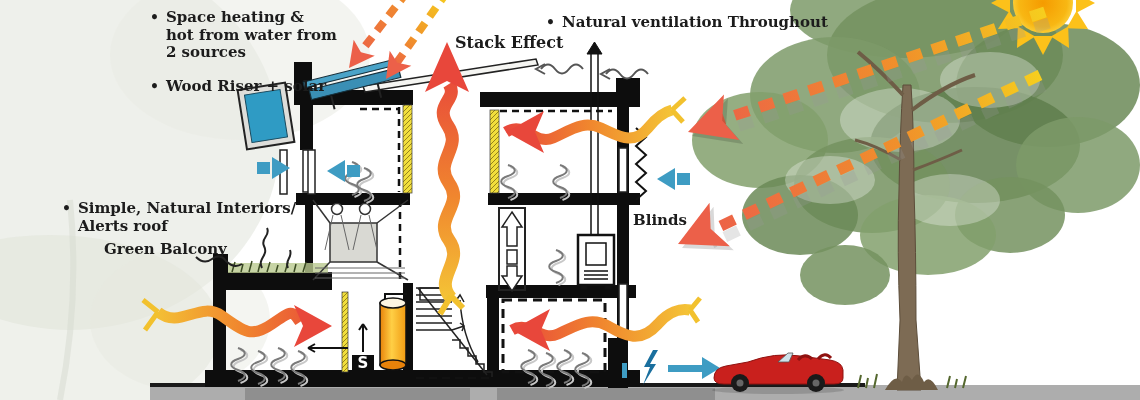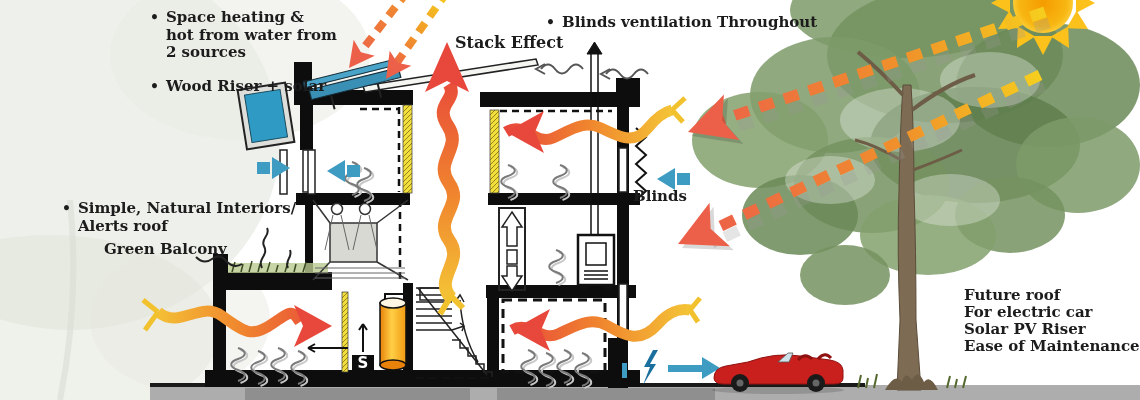--- a/index.html
+++ b/index.html
@@ -9,21 +9,21 @@
   .lbl{position:absolute;font-weight:700;color:#1c1c1c;font-size:15px;line-height:1.15;
        white-space:pre-line;z-index:5;}
   .b-item{display:flex;gap:7px;}
   .bullet{font-size:14px;line-height:1.15;}
   #lbl-heating{left:150px;top:-8px;}
   #lbl-vent{left:546px;top:-3px;}
   #lbl-fhw{left:159px;top:85px;}
   #lbl-interiors{left:62px;top:183px;}
   #lbl-balcony{left:104px;top:241px;}
   #lbl-stack{left:455px;top:34px;font-size:16px;}
-  #lbl-blinds{left:633px;top:188px;text-align:right;}
+  #lbl-blinds{left:633px;top:212px;text-align:right;}
   #lbl-future{left:964px;top:287px;line-height:17px;}
   #lbl-sbox{left:352px;top:355px;width:22px;text-align:center;color:#ffffff;
             font-family:"DejaVu Sans",sans-serif;font-size:15px;z-index:6;}
 </style>
 </head>
 <body>
 
 <div class="canvas">
 
 <svg class="scene" width="1140" height="400" viewBox="0 0 1140 400">
@@ -391,35 +391,31 @@
   </div>
   <div class="b-item">
     <span class="bullet">•</span>
     <span>Wood Riser + solar</span>
   </div>
 </div>
 
 <div class="lbl" id="lbl-vent">
   <div class="b-item">
     <span class="bullet">•</span>
-    <span>Blinds ventilation Throughout</span>
+    <span>Natural ventilation Throughout</span>
   </div>
 </div>
 
 
 <div class="lbl" id="lbl-interiors">
   <div class="b-item">
     <span class="bullet">•</span>
     <span>Simple, Natural Interiors/
 Alerts roof</span>
   </div>
 </div>
 
 <div class="lbl" id="lbl-stack">Stack Effect</div>
 <div class="lbl" id="lbl-balcony">Green Balcony</div>
 <div class="lbl" id="lbl-blinds">Blinds</div>
-<div class="lbl" id="lbl-future">Future roof
-For electric car
-Solar PV Riser
-Ease of Maintenance</div>
 <div class="lbl" id="lbl-sbox">S</div>
 
 </div>
 
 </body></html>

